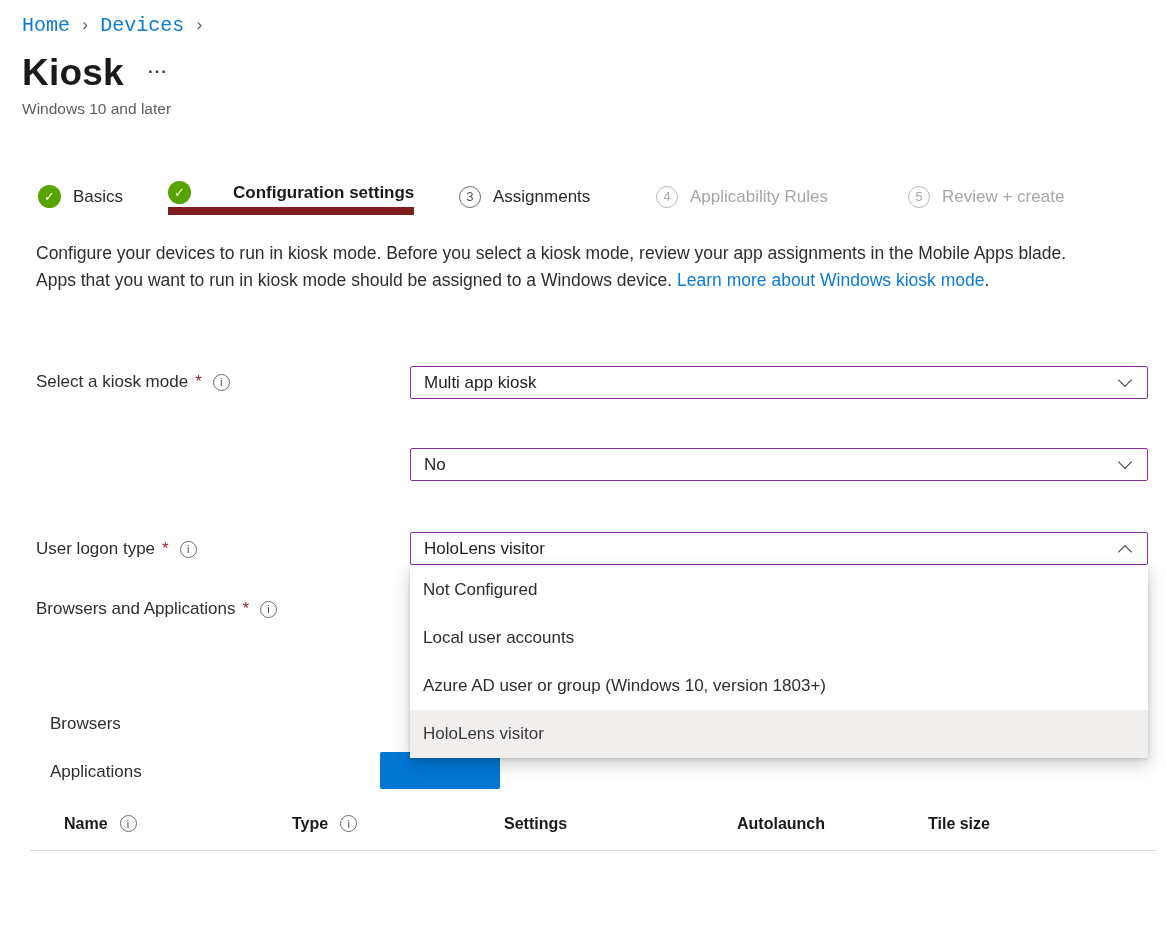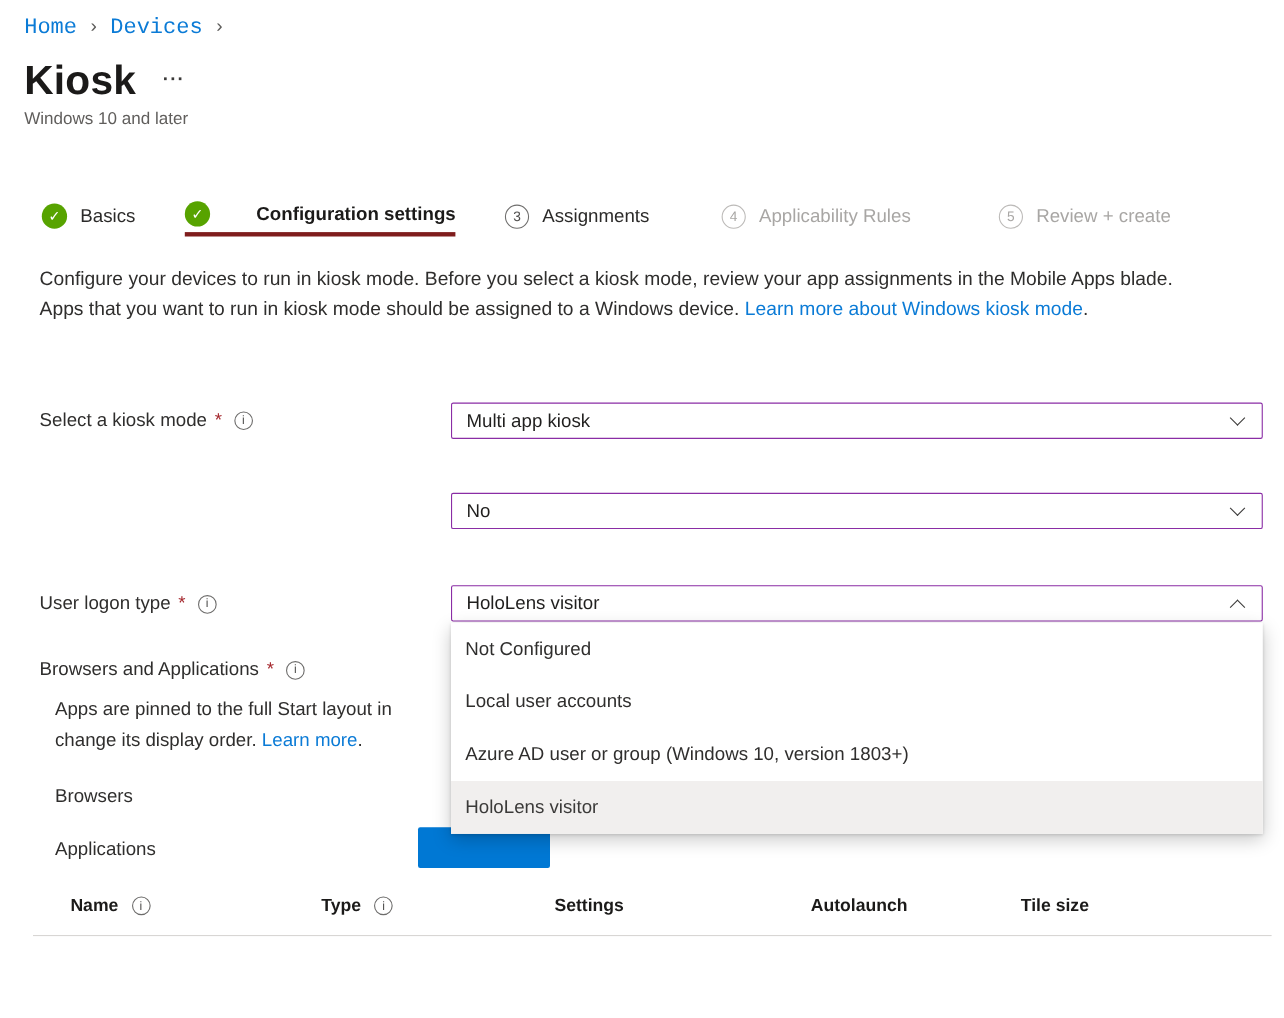--- a/index.html
+++ b/index.html
@@ -18,21 +18,21 @@
   .bc-sep::before { content:"\203A"; }
 
   
   .page-title { position:absolute; left:22px; top:52px; font-size:37px; font-weight:600; color:#1b1a19; letter-spacing:.2px; }
   .more-btn { position:absolute; left:148px; top:62px; font-size:17px; font-weight:700; color:#3b3a39; letter-spacing:1px; cursor:pointer; }
   .subtitle { position:absolute; left:22px; top:100px; font-size:15.5px; color:#605e5c; }
 
   
   .tabs { position:absolute; left:0; top:178px; width:1167px; height:40px; }
   .step { position:absolute; top:0; height:37px; display:flex; align-items:center; gap:12px; cursor:pointer; }
-  .step.active { border-bottom:4px solid #7f1d1d;gap:42px; }
+  .step.active { border-bottom:8px solid #7f1d1d;gap:42px; }
   .check-circle { width:23px; height:23px; border-radius:50%; background:#57a300; color:#fff;
     display:flex; align-items:center; justify-content:center; font-size:13px; font-weight:700; }
   .check-circle::before { content:"\2713"; }
   .num-circle { width:22px; height:22px; border-radius:50%; border:1.2px solid #6f6e6d; color:#4f4e4d;
     display:flex; align-items:center; justify-content:center; font-size:12.5px; background:#fff; }
   .step-label { font-size:17px; color:#2b2a29; white-space:nowrap;text-align:center; }
   .step.active .step-label { font-weight:700; color:#1b1a19; }
   .step.disabled .num-circle { border-color:#bcbab8; color:#a8a6a4; }
   .step.disabled .step-label { color:#a8a6a4; }
 
@@ -146,24 +146,20 @@
     <div class="dd-option">Azure AD user or group (Windows 10, version 1803+)</div>
     <div class="dd-option selected">HoloLens visitor</div>
   </div>
 
   <div class="flabel" style="top:599px">
     <span>Browsers and Applications</span>
     <span class="req">*</span>
     <span class="info"></span>
   </div>
 
-  <div class="section-desc">
-    <span>Apps are pinned to the full Start layout in</span><br>
-    <span>change its display order. </span><a class="link">Learn more</a><span>.</span>
-  </div>
 
   <div class="sub-label" style="top:714px">Browsers</div>
   <div class="sub-label" style="top:762px">Applications</div>
 
   <button class="add-btn"></button>
 
   <div class="th" style="left:64px">
     <span>Name</span>
     <span class="info"></span>
   </div>

